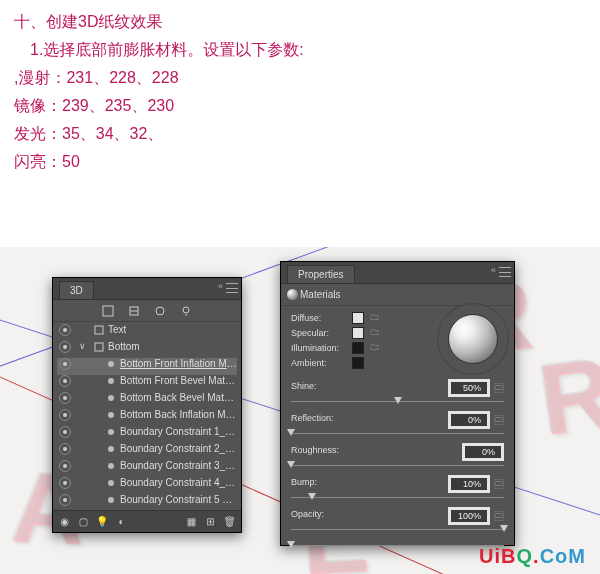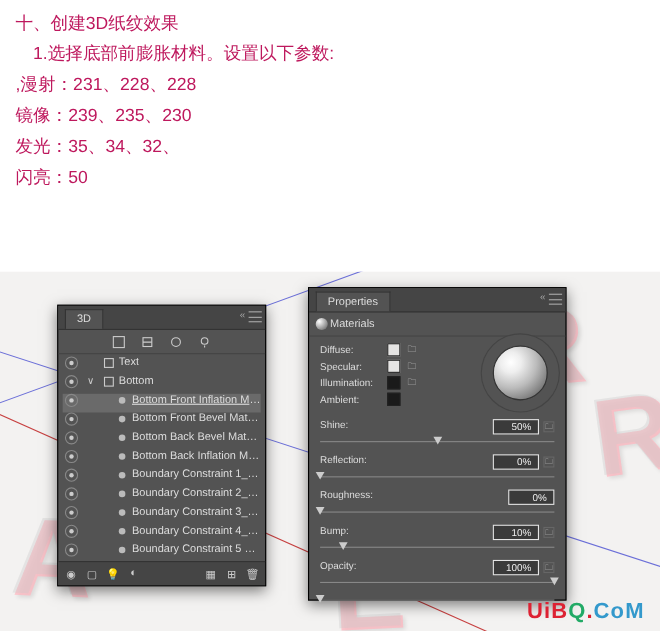--- a/index.html
+++ b/index.html
@@ -57,21 +57,21 @@
 .swatch{width:12px;height:12px;border:1px solid #222}
 .swatch.w{background:#e5e4e3}
 .swatch.b{background:#1a1a1a}
 .foldico{width:11px;height:11px;display:flex;align-items:center;justify-content:center;color:#ccc;font-size:8px}
 .bigsphere{position:absolute;top:8px;right:16px;width:50px;height:50px;border-radius:50%;background:radial-gradient(circle at 32% 30%,#fff 0%,#eee 20%,#bbb 50%,#777 80%,#444 100%);border:1px solid #333;box-shadow:0 0 0 10px #535353,0 0 0 11px #444}
 .sliders{margin-top:12px}
 .srow{margin-bottom:6px}
 .srow-head{display:flex;justify-content:space-between;height:14px;font-size:9px}
 .srow-head .lbl{color:#ddd}
 .sval{display:flex;align-items:center;gap:4px}
-.valbox{background:#3a3a3a;border:1px solid #e5e5e5;padding:1px 6px;text-align:right;color:#eee;font-size:9px;min-width:42px}
+.valbox{background:#3a3a3a;border:3px solid #e5e5e5;padding:1px 6px;text-align:right;color:#eee;font-size:9px;min-width:42px}
 .minis{width:10px;height:10px;border:1px solid #666;display:flex;align-items:center;justify-content:center;color:#ccc;font-size:7px}
 .track{position:relative;height:10px;margin-top:2px}
 .track::before{content:"";position:absolute;top:4px;left:0;right:0;height:1px;background:#888}
 .thumb{position:absolute;top:0;width:0;height:0;border-left:4px solid transparent;border-right:4px solid transparent;border-top:7px solid #ccc}
 </style>
 </head>
 <body>
 
 <div class="txt">
   <p>十、创建3D纸纹效果</p>

